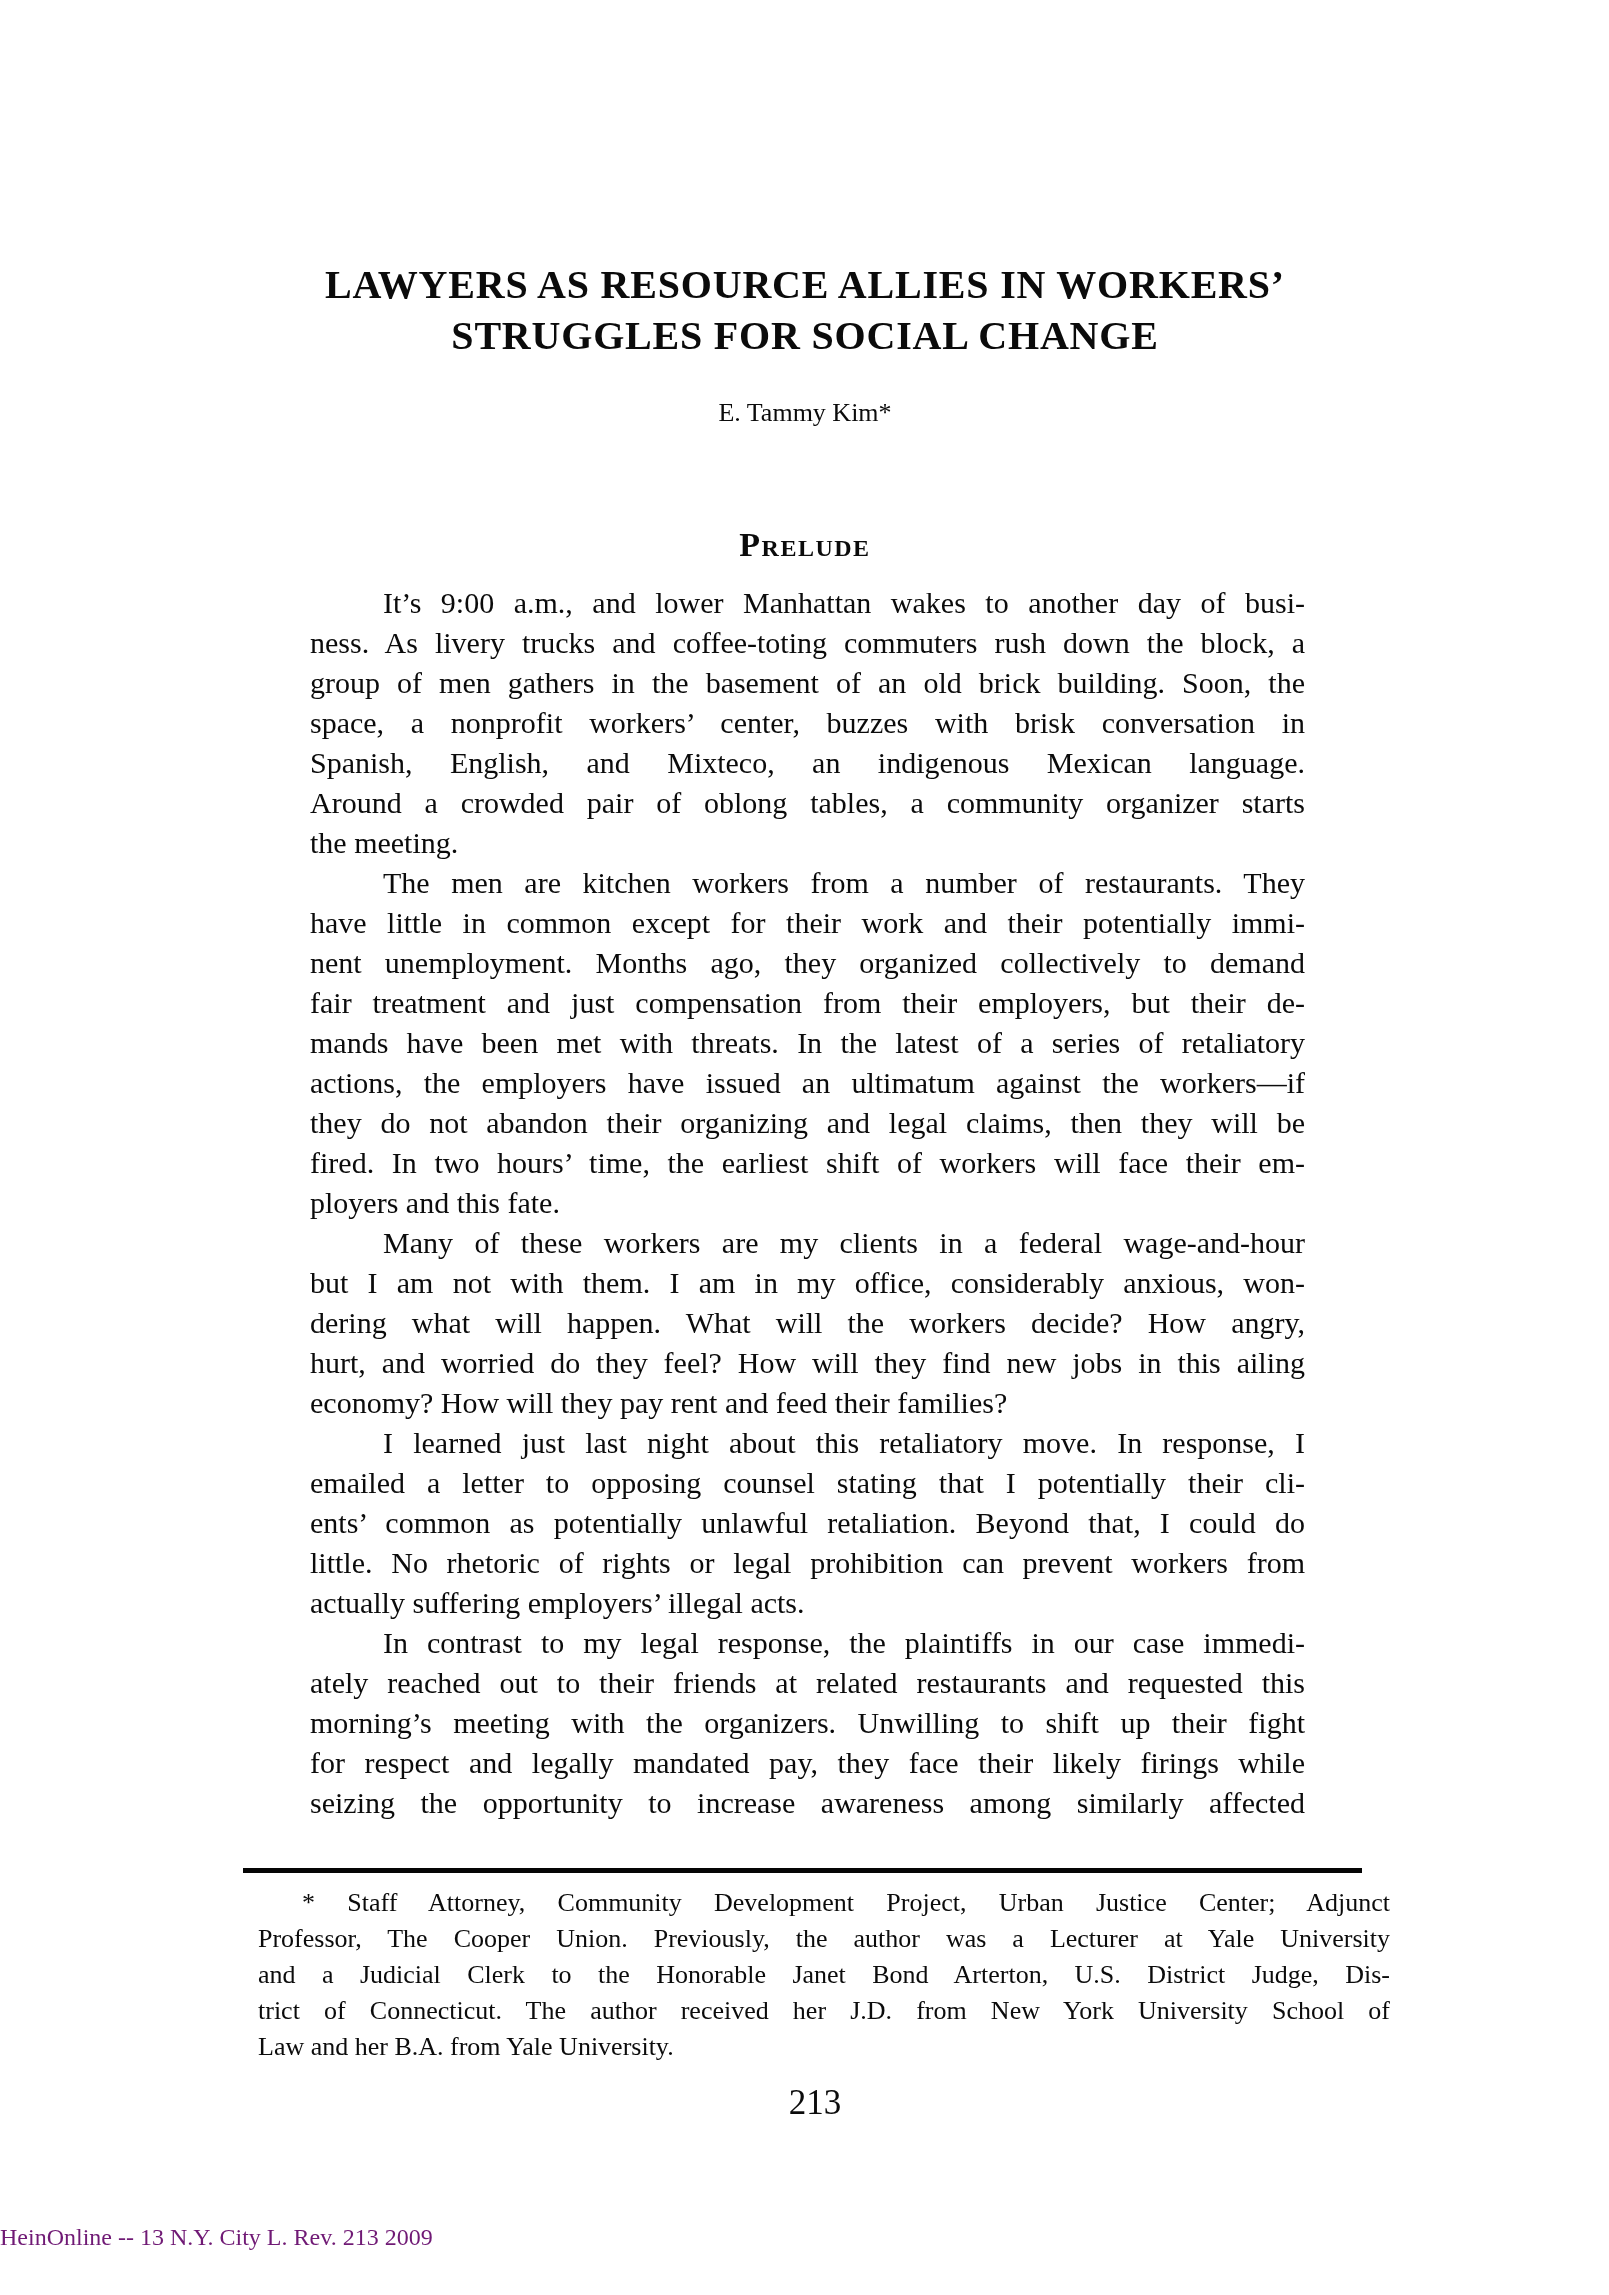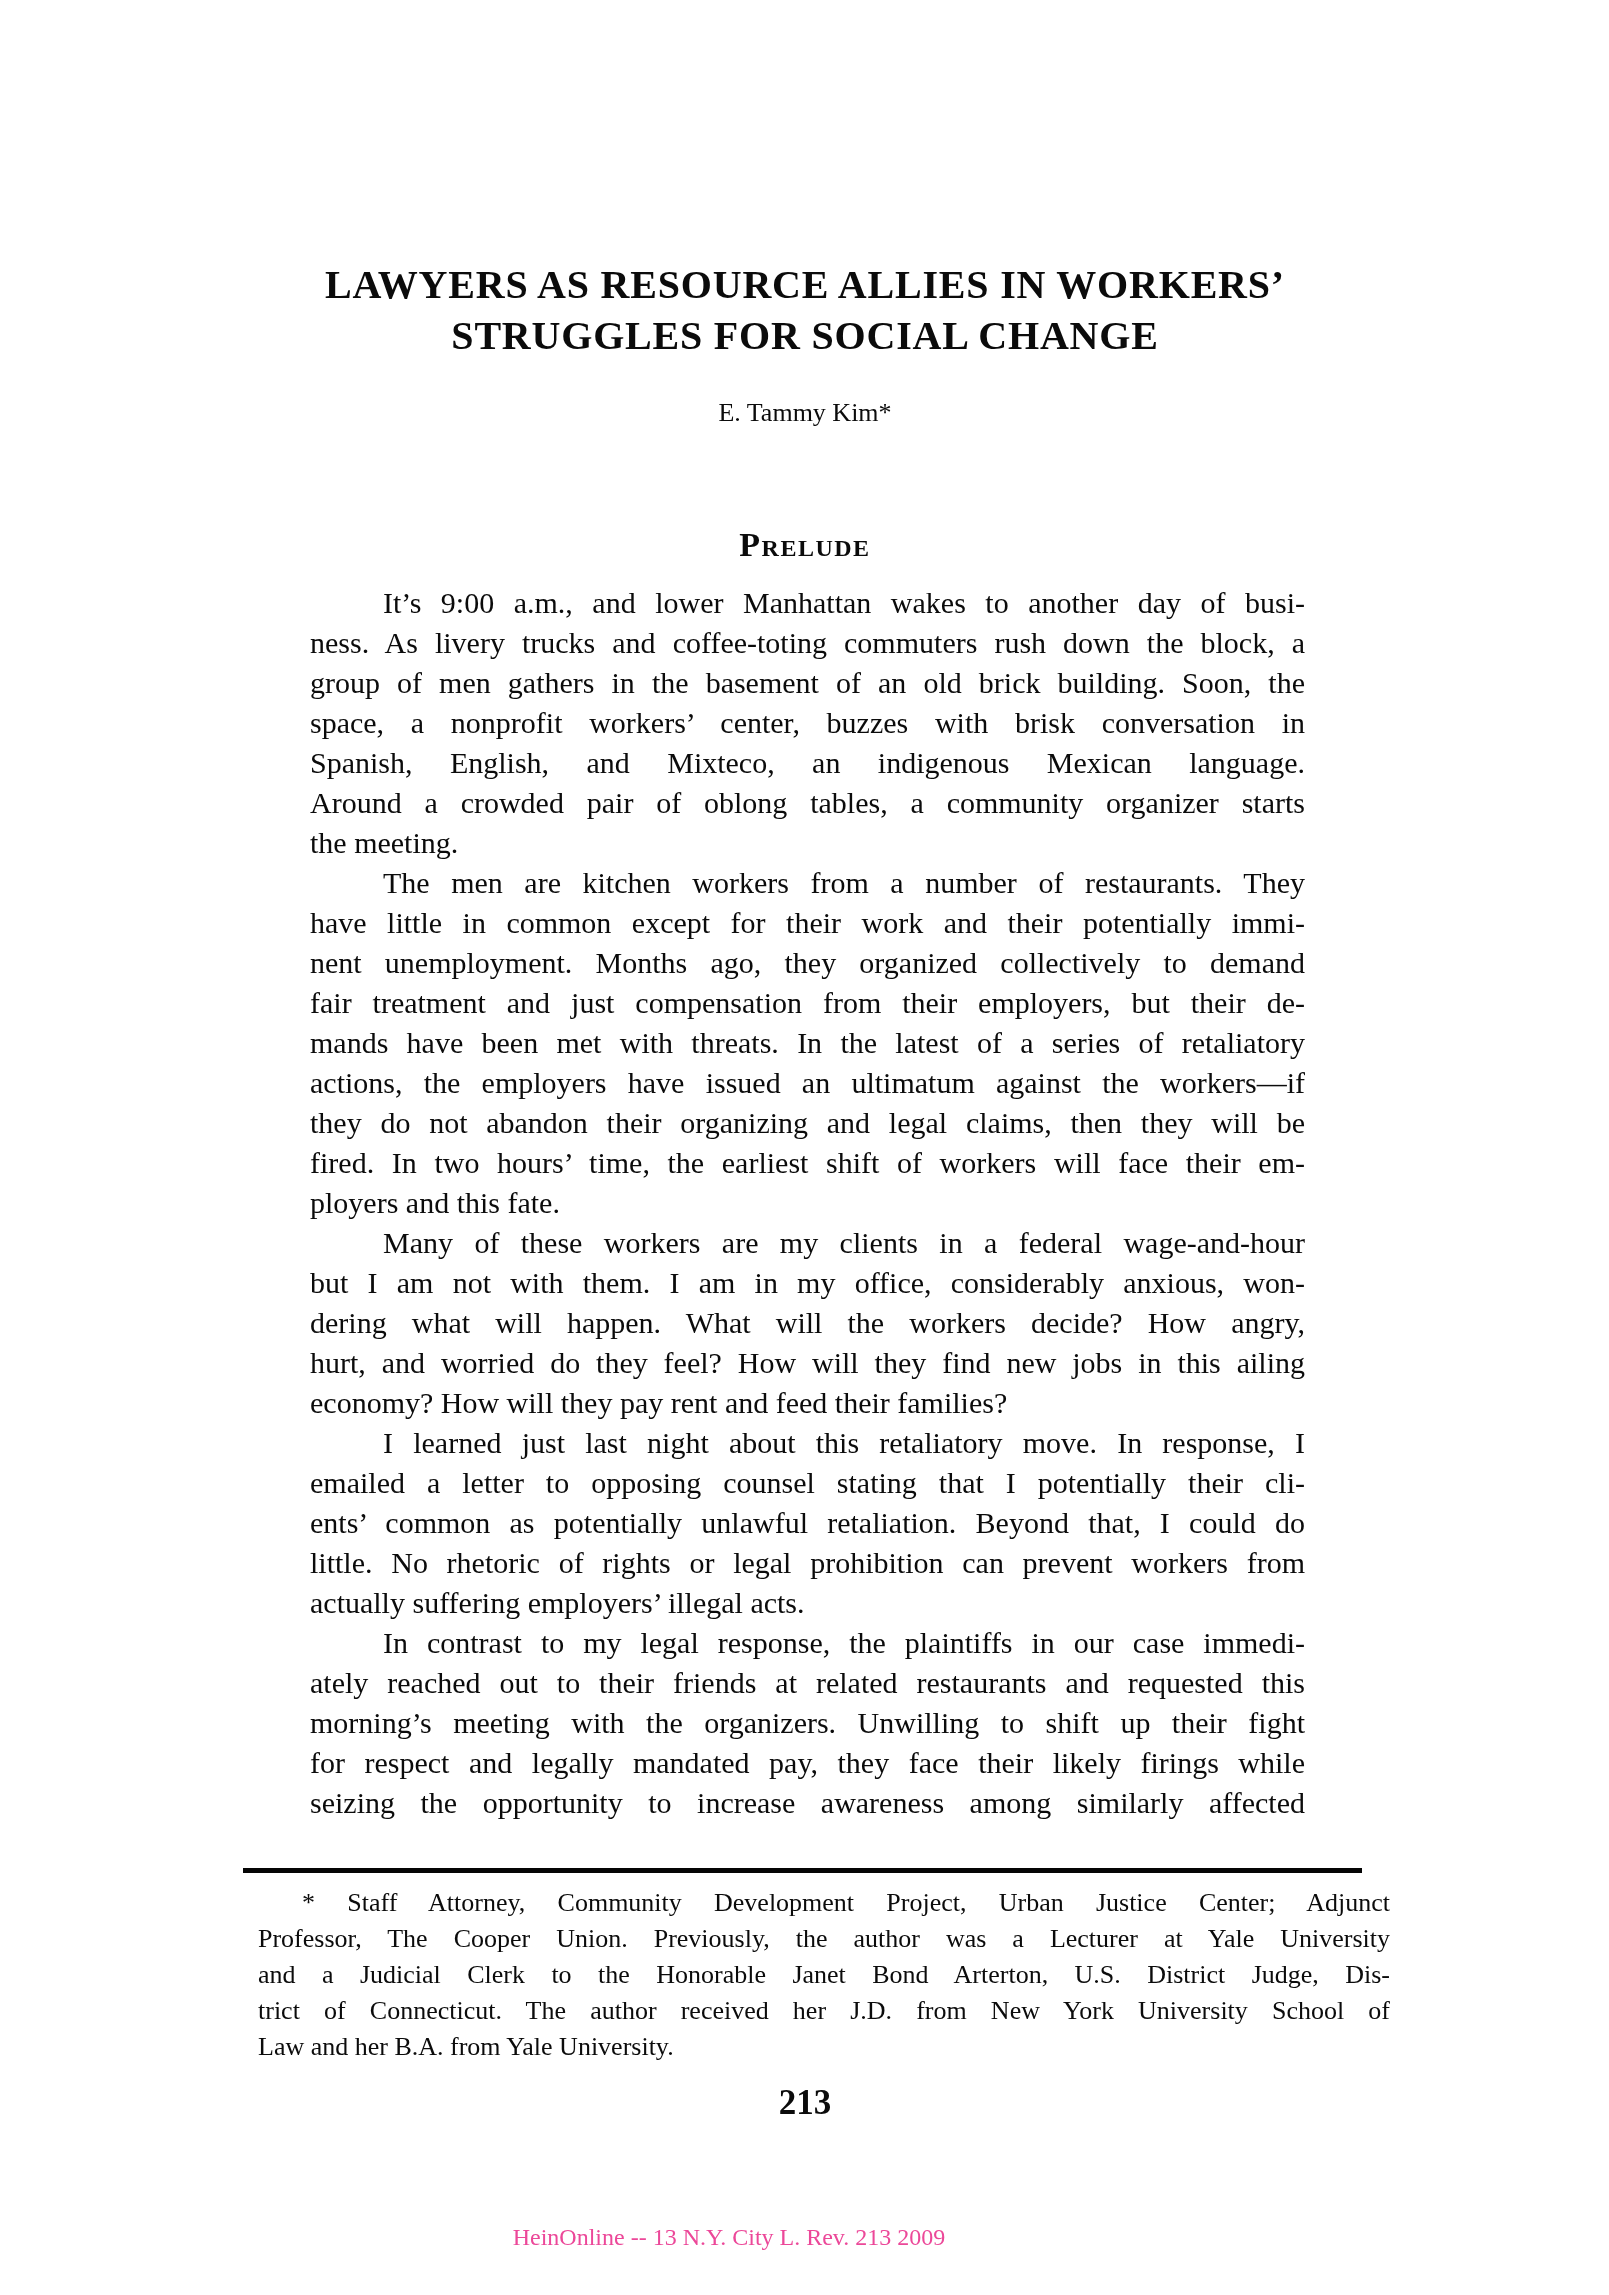--- a/index.html
+++ b/index.html
@@ -91,35 +91,35 @@
     text-align: justify;
     text-align-last: justify;
     text-justify: inter-word;
   }
   .footnote .line.fn-first { text-indent: 44px; }
   .footnote .line.flush { text-align-last: left; }
 
   .page-number {
     position: absolute;
     top: 2083px;
-    left: 231px;
+    left: 241px;
     width: 1148px;
     text-align: center;
-    font-weight: 700;
+    font-weight: 400;
     font-size: 35px;
   }
 
   .provider-footer {
     position: absolute;
     top: 2224px;
     left: 0;
     width: 1458px;
-    text-align: center;
+    text-align: left;
     font-size: 24px;
-    color: #ec4899;
+    color: #701a75;
   }
 </style>
 </head>
 <body>
 
 <div class="page">
 
   <div class="title-block">
     <div class="title-line">LAWYERS AS RESOURCE ALLIES IN WORKERS’</div>
     <div class="title-line">STRUGGLES FOR SOCIAL CHANGE</div>

